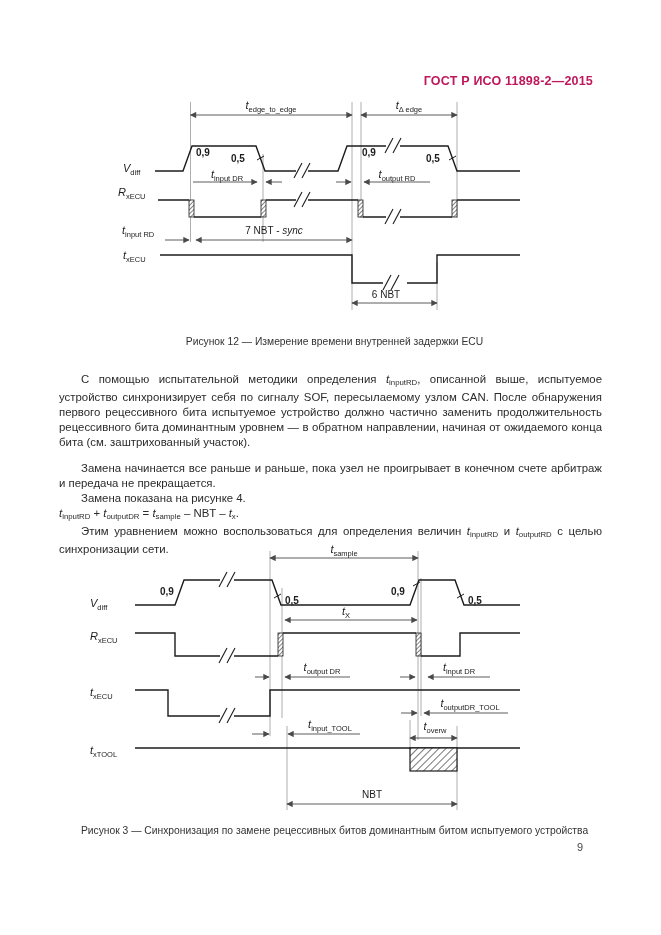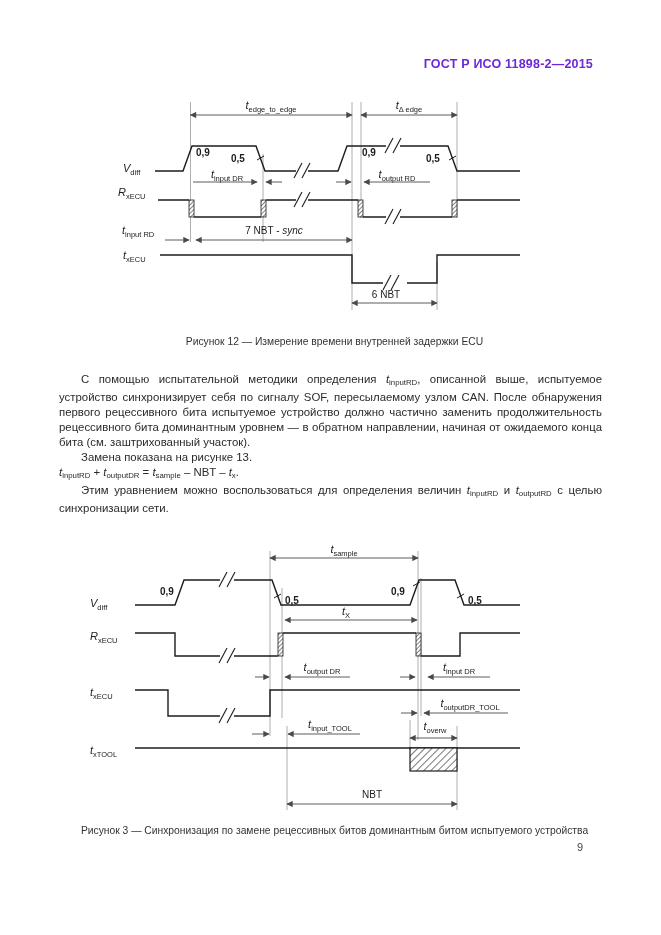--- a/index.html
+++ b/index.html
@@ -1,22 +1,22 @@
 <!DOCTYPE html>
 <html><head>
 <meta charset="utf-8">
 <style>
   html,body{margin:0;padding:0;}
   body{
     width:661px;height:935px;position:relative;background:#ffffff;
     font-family:"Liberation Sans", sans-serif;color:#1c1c1c;overflow:hidden;
   }
   .hdr{
-    position:absolute;top:57px;left:0;right:68px;text-align:right;
-    font-size:12.5px;font-weight:bold;letter-spacing:.2px;color:#6d28d9;
+    position:absolute;top:74px;left:0;right:68px;text-align:right;
+    font-size:12.5px;font-weight:bold;letter-spacing:.2px;color:#be185d;
   }
   .fig{position:absolute;}
   .fig12{left:90px;top:92px;}
   .fig13{left:85px;top:543px;}
   .caption{
     position:absolute;left:48px;right:40px;text-align:center;
     font-size:10.3px;color:#333;
   }
   .cap12{top:336px;}
   .cap13{top:825px;}
@@ -126,21 +126,22 @@
   </g>
 
   <text class="lu" x="296" y="206" text-anchor="middle">6 NBT</text>
   <line class="dim" x1="262" y1="211" x2="347" y2="211" marker-start="url(#ah1)" marker-end="url(#ah1)"></line>
 </svg>
 
 <div class="caption cap12">Рисунок 12 — Измерение времени внутренней задержки ECU</div>
 
 <div class="bodytext">
   <p><span class="seg-n">С помощью испытательной методики определения </span><span class="seg-v">t</span><span class="seg-s">inputRD</span><span class="seg-n">, описанной выше, испытуемое устройство синхронизирует себя по сигналу SOF, пересылаемому узлом CAN. После обнаружения первого рецессивного бита испытуемое устройство должно частично заменить продолжительность рецессивного бита доминантным уровнем — в обратном направлении, начиная от ожидаемого конца бита (см. заштрихованный участок).</span></p>
-  <p><span class="seg-n">Замена показана на рисунке 13.</span></p>
+  <p class="gap"><span class="seg-n">Замена начинается все раньше и раньше, пока узел не проигрывает в конечном счете арбитраж и передача не прекращается.</span></p>
+  <p><span class="seg-n">Замена показана на рисунке 4.</span></p>
   <p class="eq"><span class="seg-v">t</span><span class="seg-s">inputRD</span><span class="seg-n"> + </span><span class="seg-v">t</span><span class="seg-s">outputDR</span><span class="seg-n"> = </span><span class="seg-v">t</span><span class="seg-s">sample</span><span class="seg-n"> – NBT – </span><span class="seg-v">t</span><span class="seg-s">x</span><span class="seg-n">.</span></p>
   <p><span class="seg-n">Этим уравнением можно воспользоваться для определения величин </span><span class="seg-v">t</span><span class="seg-s">inputRD</span><span class="seg-n"> и </span><span class="seg-v">t</span><span class="seg-s">outputRD</span><span class="seg-n"> с целью синхронизации сети.</span></p>
 </div>
 
 <svg class="fig fig13" width="442" height="272" viewBox="0 0 442 272">
   <defs>
     <marker id="ah2" viewBox="0 0 10 10" refX="9" refY="5" markerWidth="9" markerHeight="7" orient="auto-start-reverse">
         <path d="M0,0 L10,5 L0,10 z" fill="#4a4a4a"></path>
       </marker>
     <pattern id="hl2" width="5" height="5" patternUnits="userSpaceOnUse" patternTransform="rotate(45)">

